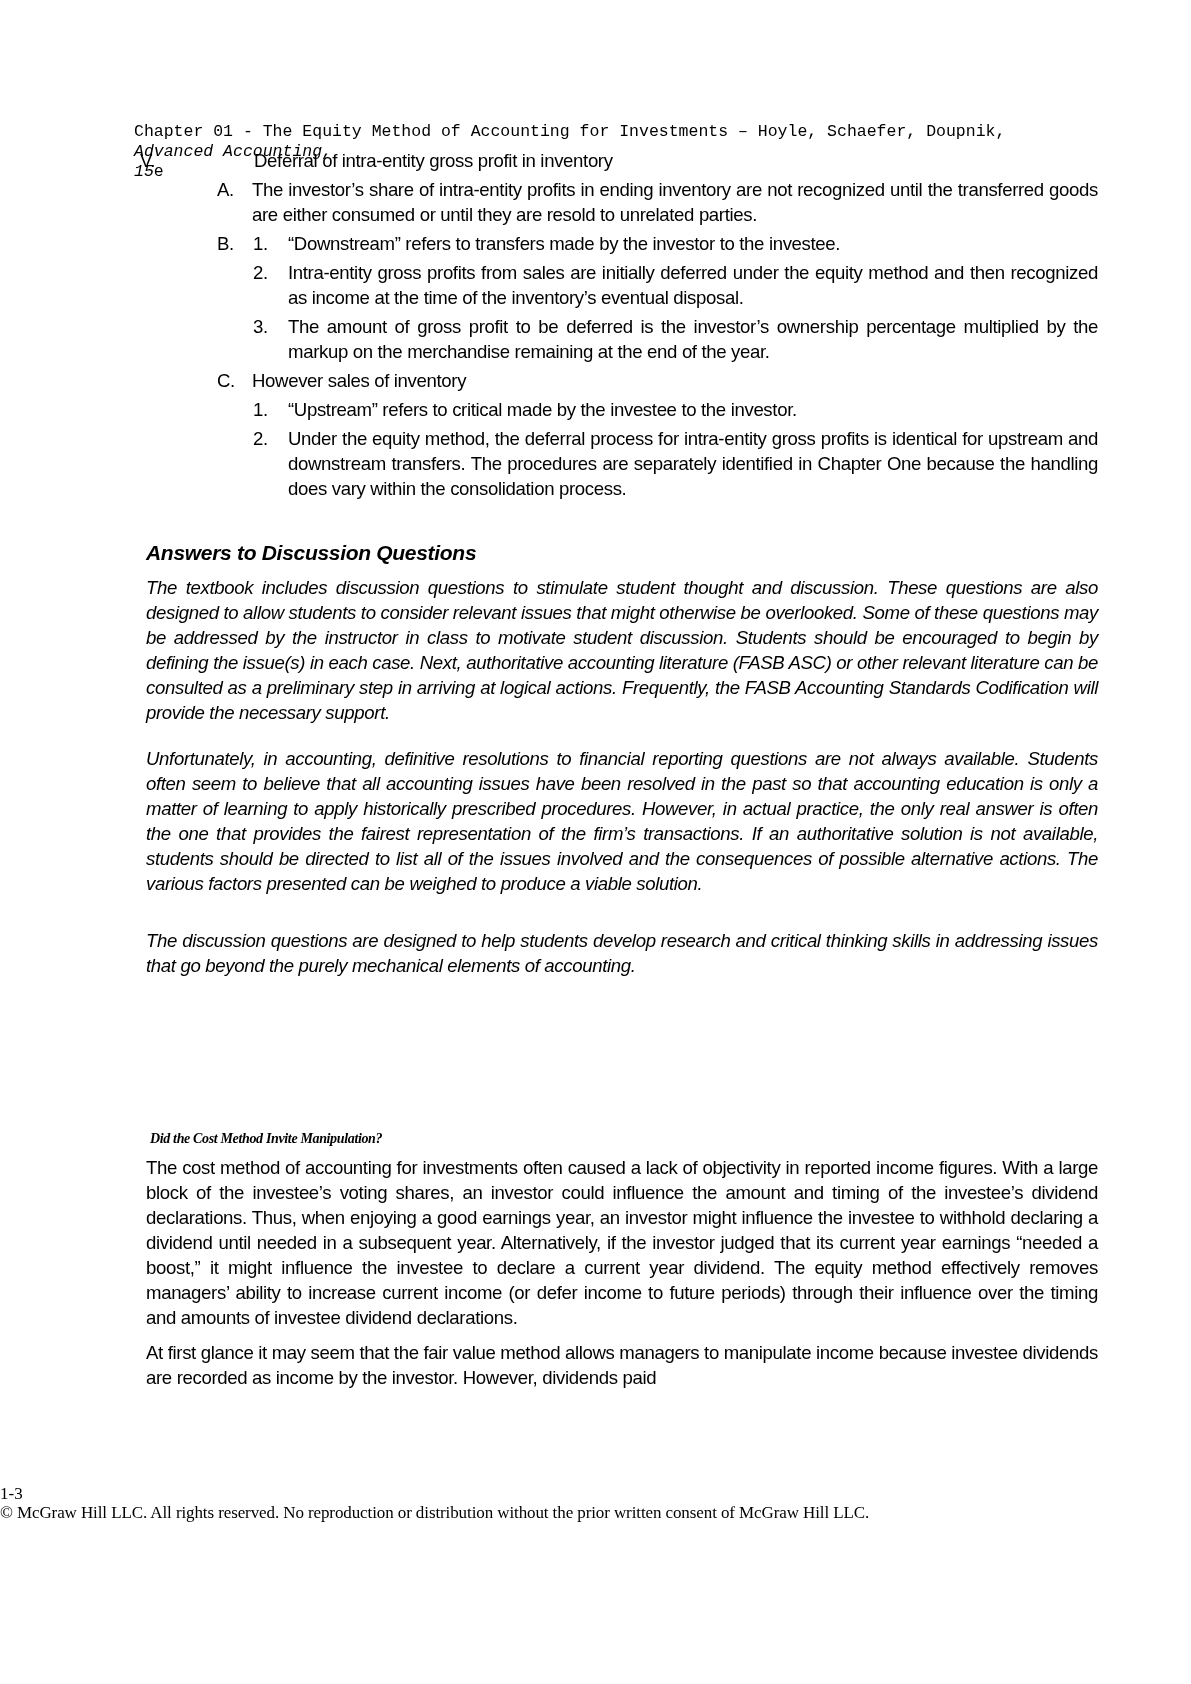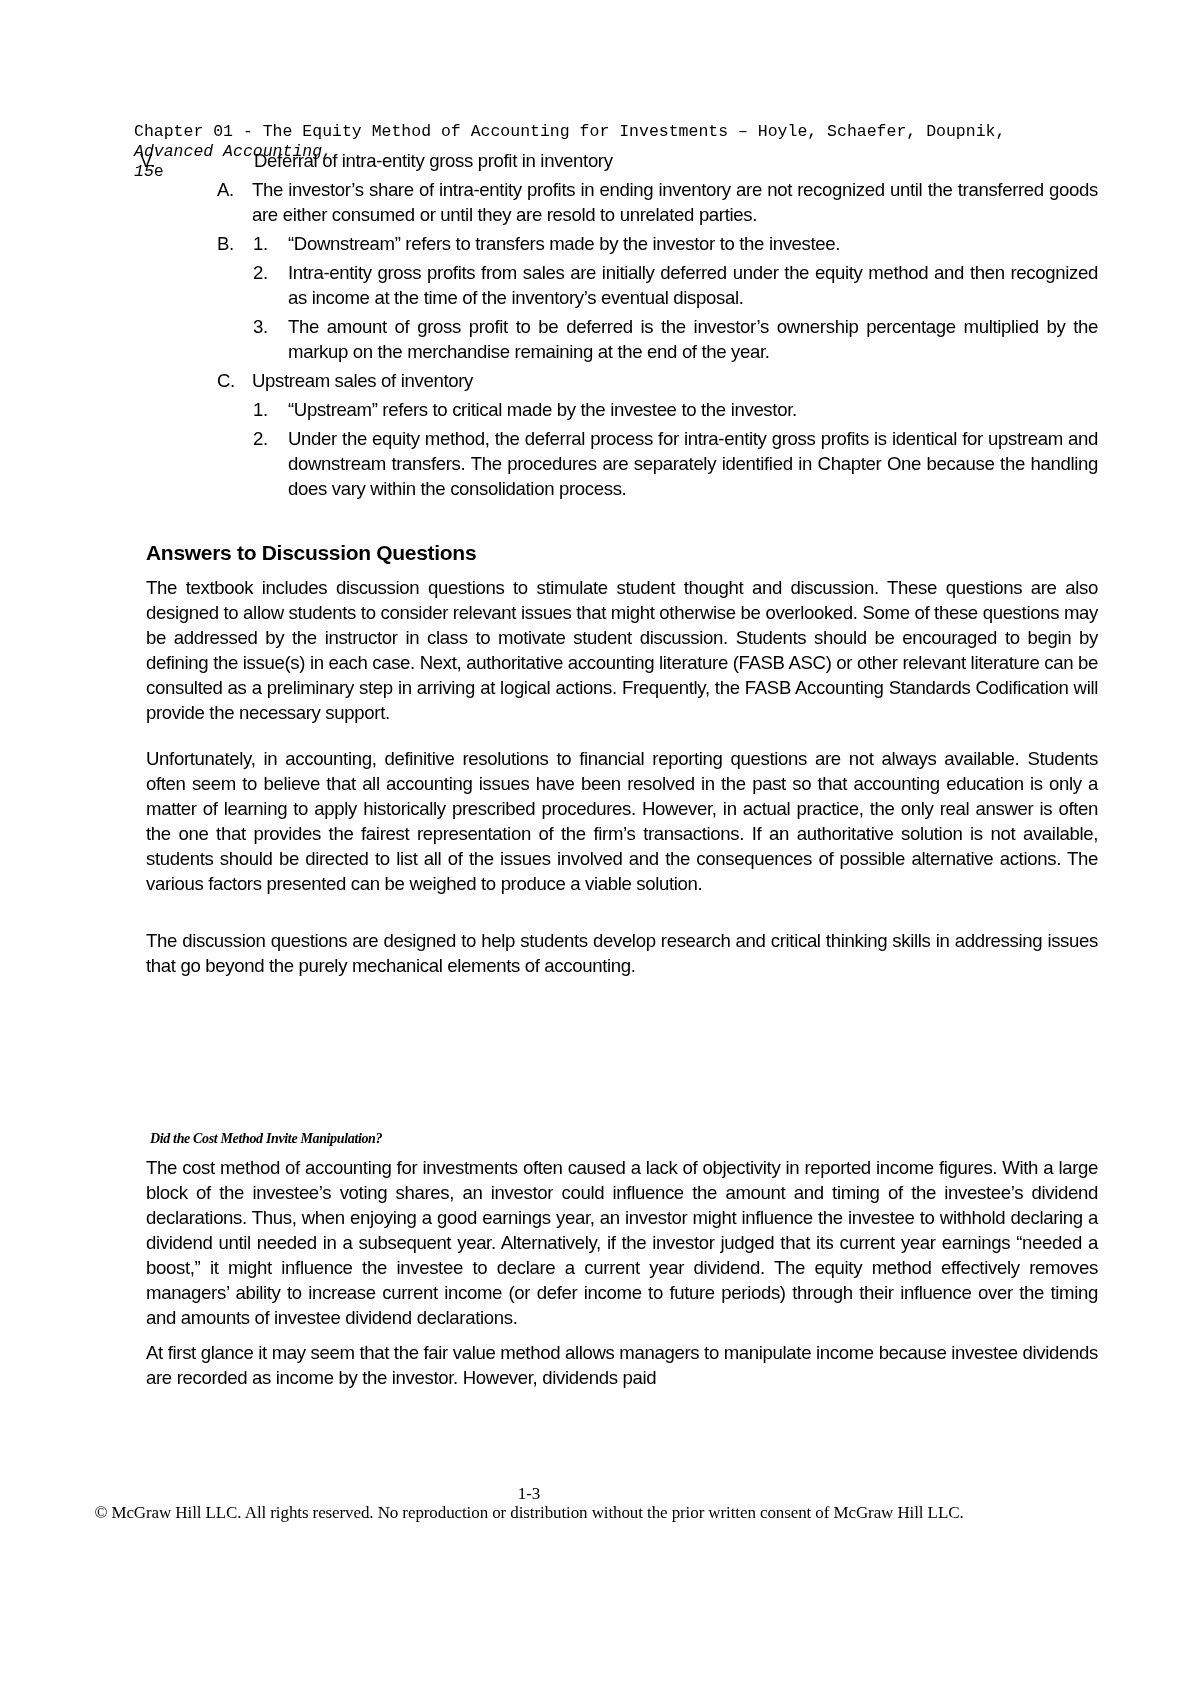--- a/index.html
+++ b/index.html
@@ -37,21 +37,21 @@
       margin: 0;
     }
     .h3 {
       font-family: Liberation Serif, serif;
       font-weight: bold; font-style: italic; font-size: 14px; letter-spacing: -0.35px;
       margin: 4px; line-height: 25px;
     }
     p.para { margin: 0; text-align: justify; text-align-last: left; }
 
     .footer {
-      position: absolute; left: 0; width: 1058px; top: 1484px; text-align: center;
+      position: absolute; left: 0; width: 1058px; top: 1484px; text-align: left;
       font-family: "Liberation Serif", "DejaVu Serif", serif;
     }
     .page-num { font-size: 17px; line-height: 20px; }
     .copyright { font-size: 17px; line-height: 18px; letter-spacing: -0.1px; }
   </style>
 </head>
 <body>
 
 <div class="header">
   <span>Chapter 01 - The Equity Method of Accounting for Investments – Hoyle, Schaefer, Doupnik, </span><i>Advanced Accounting,</i><br>
@@ -80,33 +80,33 @@
     <span class="marker">2.</span>
     <span class="txt">Intra-entity gross profits from sales are initially deferred under the equity method and then recognized as income at the time of the inventory’s eventual disposal.</span>
   </div>
   <div class="row num-row">
     <span class="marker">3.</span>
     <span class="txt">The amount of gross profit to be deferred is the investor’s ownership percentage multiplied by the markup on the merchandise remaining at the end of the year.</span>
   </div>
 
   <div class="row letter-row">
     <span class="marker">C.</span>
-    <span class="txt">Upstream sales of inventory</span>
+    <span class="txt">However sales of inventory</span>
   </div>
   <div class="row num-row">
     <span class="marker">1.</span>
     <span class="txt">“Upstream” refers to critical made by the investee to the investor.</span>
   </div>
   <div class="row num-row">
     <span class="marker">2.</span>
     <span class="txt">Under the equity method, the deferral process for intra-entity gross profits is identical for upstream and downstream transfers.  The procedures are separately identified in Chapter One because the handling does vary within the consolidation process.</span>
   </div>
 </div>
 
-<div class="section body-text" style="top:540px;">
+<div class="section body-text" style="top:540px;font-style:italic;">
   <h2 class="h2">Answers to Discussion Questions</h2>
   <p class="para" style="margin-top:10px;">The textbook includes discussion questions to stimulate student thought and discussion. These questions are also designed to allow students to consider relevant issues that might otherwise be overlooked. Some of these questions may be addressed by the instructor in class to motivate student discussion. Students should be encouraged to begin by defining the issue(s) in each case. Next, authoritative accounting literature (FASB ASC) or other relevant literature can be consulted as a preliminary step in arriving at logical actions. Frequently, the FASB Accounting Standards Codification will provide the necessary support.</p>
   <p class="para" style="margin-top:21px;">Unfortunately, in accounting, definitive resolutions to financial reporting questions are not always available. Students often seem to believe that all accounting issues have been resolved in the past so that accounting education is only a matter of learning to apply historically prescribed procedures. However, in actual practice, the only real answer is often the one that provides the fairest representation of the firm’s transactions. If an authoritative solution is not available, students should be directed to list all of the issues involved and the consequences of possible alternative actions. The various factors presented can be weighed to produce a viable solution.</p>
   <p class="para" style="margin-top:32px;">The discussion questions are designed to help students develop research and critical thinking skills in addressing issues that go beyond the purely mechanical elements of accounting.</p>
 </div>
 
 <div class="section body-text" style="top:1122px;">
   <h3 class="h3">Did the Cost Method Invite Manipulation?</h3>
   <p class="para">The cost method of accounting for investments often caused a lack of objectivity in reported income figures. With a large block of the investee’s voting shares, an investor could influence the amount and timing of the investee’s dividend declarations. Thus, when enjoying a good earnings year, an investor might influence the investee to withhold declaring a dividend until needed in a subsequent year. Alternatively, if the investor judged that its current year earnings “needed a boost,” it might influence the investee to declare a current year dividend. The equity method effectively removes managers’ ability to increase current income (or defer income to future periods) through their influence over the timing and amounts of investee dividend declarations.</p>
   <p class="para" style="margin-top:10px;">At first glance it may seem that the fair value method allows managers to manipulate income because investee dividends are recorded as income by the investor.  However, dividends paid</p>

